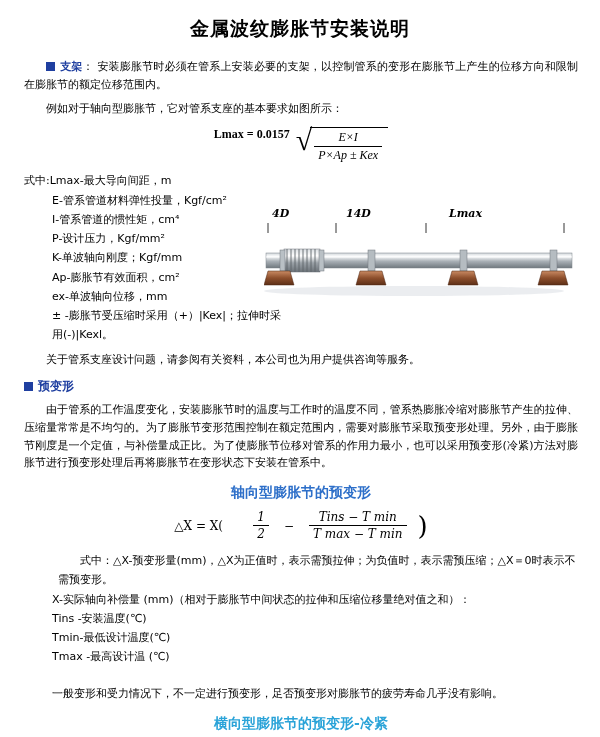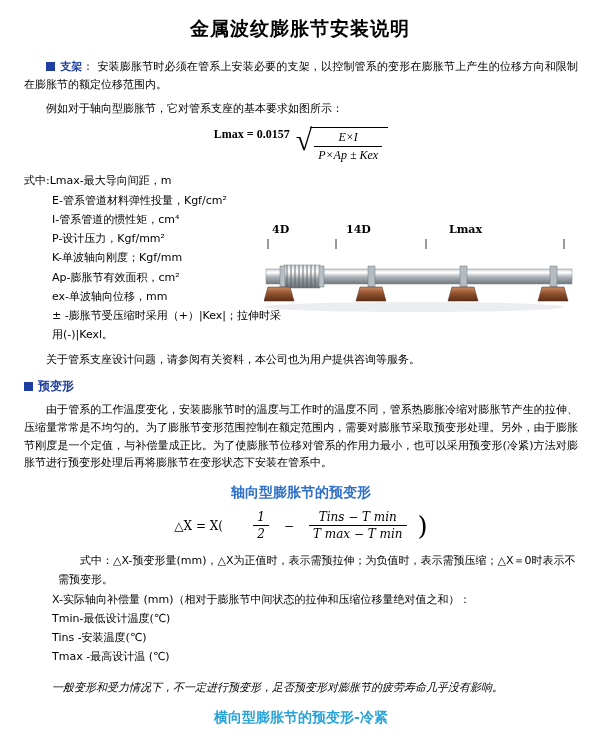--- a/index.html
+++ b/index.html
@@ -201,21 +201,21 @@
         <div class="first">式中:Lmax-最大导向间距，m</div>
         <div>E-管系管道材料弹性投量，Kgf/cm²</div>
         <div>I-管系管道的惯性矩，cm⁴</div>
         <div>P-设计压力，Kgf/mm²</div>
         <div>K-单波轴向刚度；Kgf/mm</div>
         <div>Ap-膨胀节有效面积，cm²</div>
         <div>ex-单波轴向位移，mm</div>
         <div>± -膨胀节受压缩时采用（+）|Kex|；拉伸时采用(-)|Kexl。</div>
       </div>
 
-      <div class="diagram" style="top:52px;">
+      <div class="diagram" style="top:36px;font-style:italic;">
         <div class="dim-labels">
           <span style="left:8px;">4D</span>
           <span style="left:82px;">14D</span>
           <span style="left:185px;">Lmax</span>
         </div>
         <svg width="310" height="88" viewBox="0 0 310 88">
           <defs>
             <linearGradient id="pipe" x1="0" y1="0" x2="0" y2="1">
               <stop offset="0%" stop-color="#cfd4d8"></stop>
               <stop offset="22%" stop-color="#fbfcfd"></stop>
@@ -299,23 +299,23 @@
       <span class="frac">
         <span class="num">Tins − T min</span>
         <span class="den">T max − T min</span>
       </span>
       <span class="paren">)</span>
     </div>
 
     <div class="defs small-note">
       <div class="first" style="text-indent:2em;padding-left:0;margin-left:34px;">式中：△X-预变形量(mm)，△X为正值时，表示需预拉伸；为负值时，表示需预压缩；△X＝0时表示不需预变形。</div>
       <div style="padding-left:28px;">X-实际轴向补偿量 (mm)（相对于膨胀节中间状态的拉伸和压缩位移量绝对值之和）：</div>
+      <div>Tins -安装温度(℃)</div>
       <div>Tmin-最低设计温度(℃)</div>
-      <div>Tins -安装温度(℃)</div>
       <div>Tmax -最高设计温 (℃)</div>
     </div>
 
-    <p style="padding-left:28px;margin-top:12px;font-style:italic;">一般变形和受力情况下，不一定进行预变形，足否预变形对膨胀节的疲劳寿命几乎没有影响。</p>
+    <p style="padding-left:28px;margin-top:18px;">一般变形和受力情况下，不一定进行预变形，足否预变形对膨胀节的疲劳寿命几乎没有影响。</p>
 
     <div class="sub-head cyan">横向型膨胀节的预变形-冷紧</div>
 
   </div>
 </div>
 
 </body></html>

